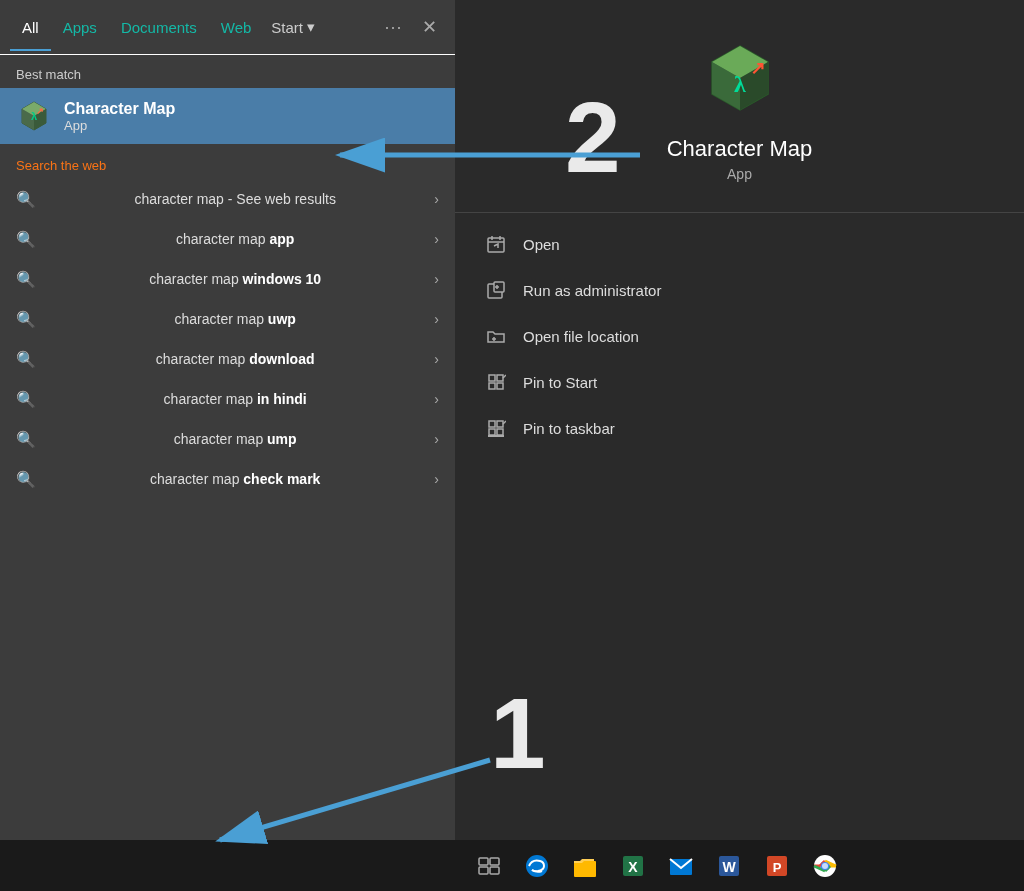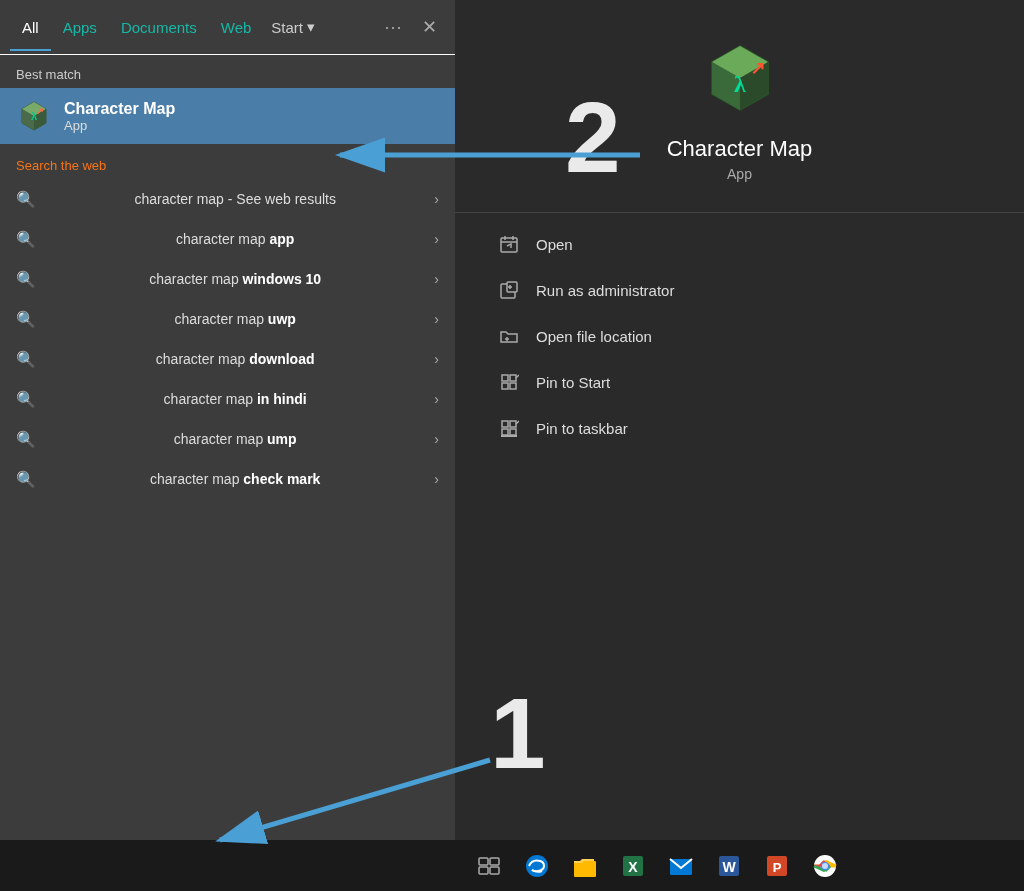--- a/index.html
+++ b/index.html
@@ -228,21 +228,21 @@
       margin-bottom: 4px;
     }
 
     .app-detail-sub {
       color: #aaa;
       font-size: 14px;
     }
 
     
     .action-list {
-      padding: 8px 13px;
+      padding: 8px 0;
     }
 
     .action-item {
       display: flex;
       align-items: center;
       padding: 12px 30px;
       cursor: pointer;
       gap: 16px;
     }
 

